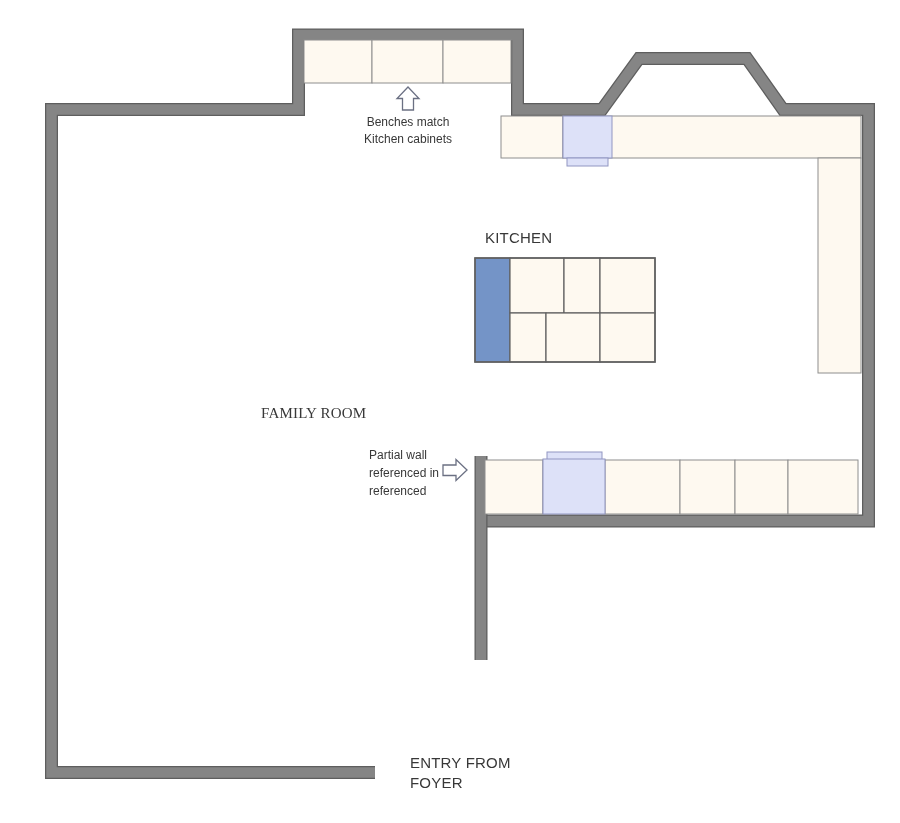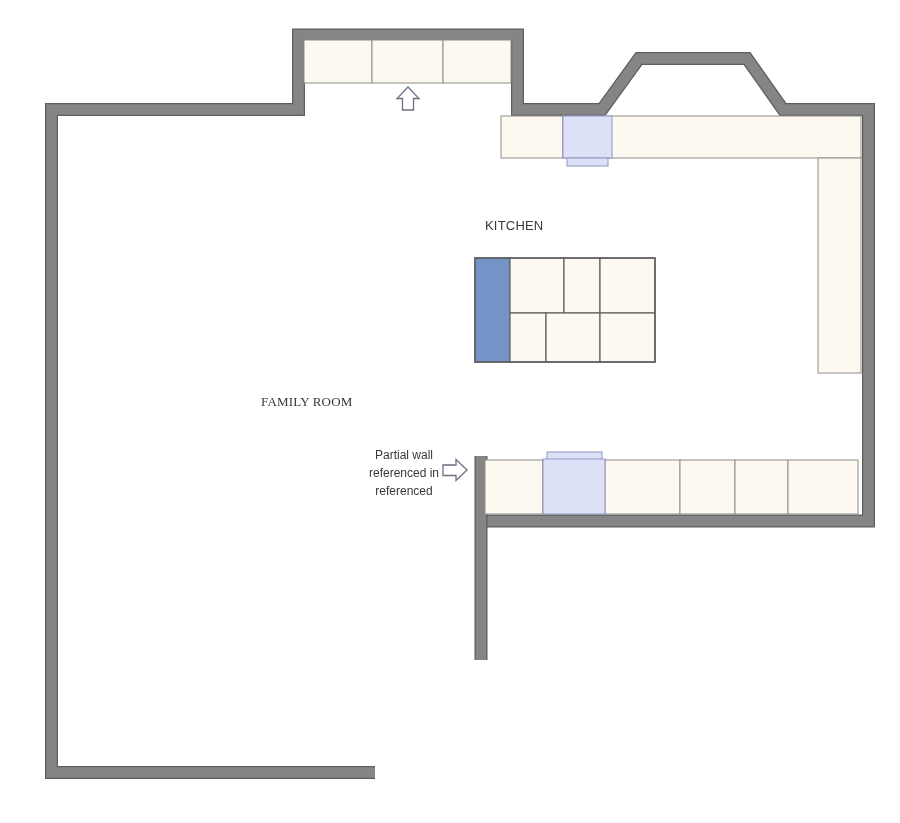--- a/index.html
+++ b/index.html
@@ -13,22 +13,22 @@
   .wall-under{fill:none;stroke:var(--wall-outline,#5e5e5e);stroke-width:13;stroke-linejoin:miter;stroke-linecap:butt;}
   .wall-over{fill:none;stroke:var(--wall-fill,#858585);stroke-width:10.5;stroke-linejoin:miter;stroke-linecap:butt;}
 
   .cab{fill:var(--cabinet-fill,#fef9f0);stroke:var(--cabinet-stroke,#8e8e8e);stroke-width:1;}
   .island-cell{fill:var(--cabinet-fill,#fef9f0);stroke:var(--island-stroke,#666);stroke-width:1.2;}
   .island-outer{fill:none;stroke:var(--island-stroke,#666);stroke-width:1.6;}
   .blue-panel{fill:var(--island-accent-blue,#7494c7);stroke:var(--island-stroke,#666);stroke-width:1.2;}
   .appl{fill:var(--appliance-fill,#dde1f8);stroke:var(--appliance-stroke,#9196c2);stroke-width:1;}
   .arrow{fill:#ffffff;stroke:var(--arrow-stroke,#6b7083);stroke-width:1.3;stroke-linejoin:miter;}
 
-  .plan-label{position:absolute;color:var(--text,#383838);font-size:13px;letter-spacing:.2px;white-space:nowrap;}
-  .plan-note{position:absolute;color:var(--text,#383838);font-size:12px;line-height:18px;text-align:center;}
+  .plan-label{position:absolute;color:var(--text,#383838);font-size:15px;letter-spacing:.2px;white-space:nowrap;margin-top:11px;}
+  .plan-note{position:absolute;color:var(--text,#383838);font-size:12px;line-height:18px;}
   #benches-annotation{text-align:center;width:124px;line-height:17px;}
   #entry-label{line-height:20px;}
 </style>
 </head>
 <body>
 
 <div id="floor-plan">
 
   <svg id="plan-svg" viewBox="0 0 900 823" xmlns="http://www.w3.org/2000/svg">
 
@@ -81,21 +81,29 @@
     </g>
 
     <polygon class="arrow" points="408,87 419,98.5 413.5,98.5 413.5,110 402.5,110 402.5,98.5 397,98.5"></polygon>
     <polygon class="arrow" points="467,470 456,459.5 456,465 443,465 443,475.5 456,475.5 456,480.5"></polygon>
   </svg>
 
   <div class="plan-label" id="kitchen-label" style="left:485px;top:218px;">KITCHEN</div>
 
   <div class="plan-label" id="family-room-label" style="left:261px;top:394px;font-family:Liberation Serif, serif;">FAMILY ROOM</div>
 
+  <div class="plan-label" id="entry-label" style="left:410px;top:742px;">
+    <div>ENTRY FROM</div>
+    <div>FOYER</div>
+  </div>
 
+  <div class="plan-note" id="benches-annotation" style="left:346px;top:114px;">
+    <div>Benches match</div>
+    <div>Kitchen cabinets</div>
+  </div>
 
   <div class="plan-note" id="partial-wall-annotation" style="left:369px;top:446px;">
     <div>Partial wall</div>
     <div>referenced in</div>
     <div>referenced</div>
   </div>
 
 </div>
 
 </body></html>

